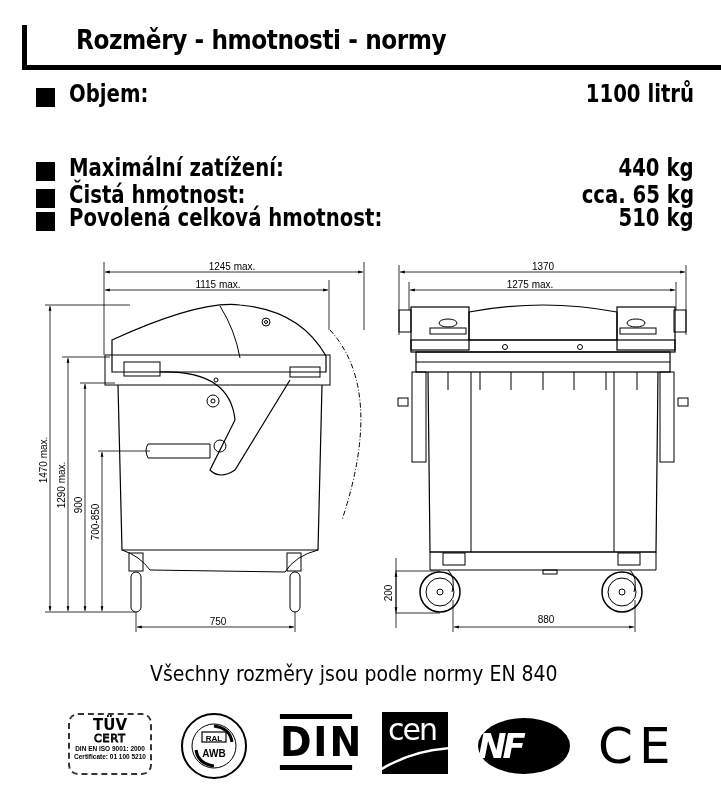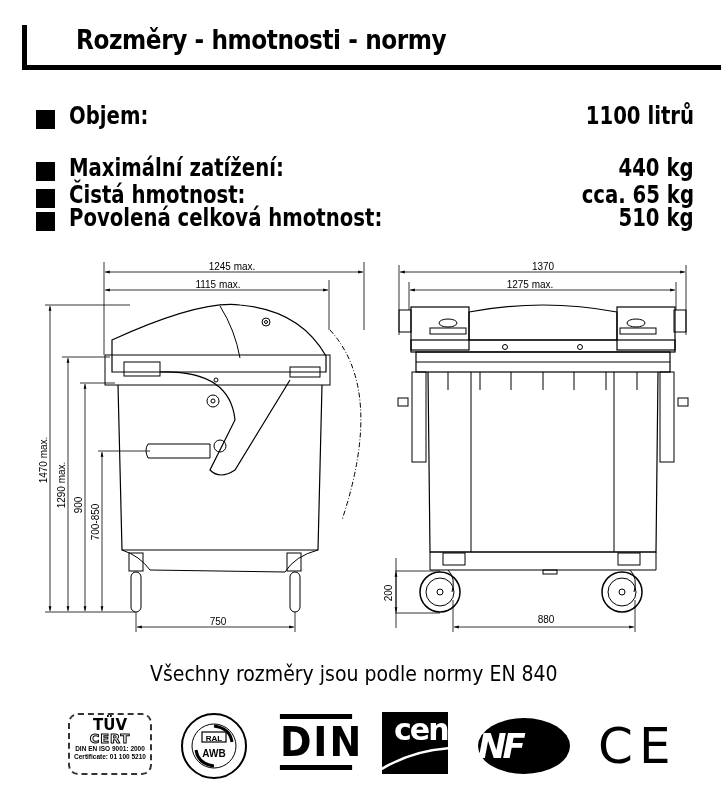--- a/index.html
+++ b/index.html
@@ -9,36 +9,36 @@
     .spec { position: absolute; left: 36px; width: 658px; height: 30px; }
     .spec .bullet { position: absolute; left: 0; top: 8px; width: 19px; height: 19px; background: #000; }
     .spec .label { position: absolute; left: 33px; top: 0; font-family: "DejaVu Sans", sans-serif; font-weight: bold; font-size: 24px; transform: scaleX(0.82); transform-origin: left top; white-space: nowrap; }
     .spec .value { position: absolute; right: 0; top: 0; font-family: "DejaVu Sans", sans-serif; font-weight: bold; font-size: 24px; transform: scaleX(0.82); transform-origin: right top; white-space: nowrap; }
     svg.drawing { position: absolute; left: 0; top: 250px; }
     .dim { font-family: "Liberation Sans", sans-serif; font-size: 10px; fill: #000; }
     .note { position: absolute; left: 150px; top: 662px; font-family: "DejaVu Sans", sans-serif; font-size: 21px; transform: scaleX(0.9); transform-origin: left top; white-space: nowrap; }
     .logo { position: absolute; }
     .tuv { left: 68px; top: 713px; width: 84px; height: 62px; border: 2px dashed #333; border-radius: 10px; box-sizing: border-box; text-align: center; }
     .tuv .tuv-t { font-family: "DejaVu Sans", sans-serif; font-weight: bold; font-size: 15px; line-height: 15px; margin-top: 3px; }
-    .tuv .tuv-c { font-family: "DejaVu Sans", sans-serif; font-weight: bold; font-size: 13px; line-height: 12px; color: #fff; -webkit-text-stroke: 1px #000; letter-spacing: 1px; }
+    .tuv .tuv-c { font-family: "DejaVu Sans", sans-serif; font-weight: normal; font-size: 11px; line-height: 12px; color: #fff; -webkit-text-stroke: 1px #000; letter-spacing: 1px; }
     .tuv .tuv-s { font-family: "Liberation Sans", sans-serif; font-weight: bold; font-size: 6.5px; line-height: 8px; }
     .ral { left: 180px; top: 712px; width: 68px; height: 68px; }
     .din { left: 278px; top: 714px; width: 76px; height: 56px; border-top: 5px solid #000; border-bottom: 5px solid #000; box-sizing: border-box; font-family: "DejaVu Sans", sans-serif; font-weight: bold; font-size: 40px; line-height: 46px; text-align: center; letter-spacing: 2px; transform: scaleX(0.95); }
     .cen { left: 382px; top: 712px; width: 66px; height: 62px; background: #000; overflow: hidden; }
-    .cen span { position: absolute; left: 12px; top: 0px; color: #fff; font-family: "DejaVu Sans", sans-serif; font-weight: bold; font-size: 30px; letter-spacing: -2px; }
+    .cen span { position: absolute; left: 6px; top: 0px; color: #fff; font-family: "DejaVu Sans", sans-serif; font-weight: normal; font-size: 30px; letter-spacing: -2px; }
     .nf { left: 478px; top: 718px; width: 92px; height: 56px; background: #000; border-radius: 50%; color: #fff; text-align: left; font-family: "DejaVu Sans", sans-serif; font-weight: bold; font-size: 34px; line-height: 56px; letter-spacing: -4px; font-style: italic; }
     .ce { left: 598px; top: 716px; font-family: "DejaVu Sans", sans-serif; font-size: 50px; line-height: 60px; letter-spacing: 6px; }
   </style>
 </head>
 <body>
 
 <div class="title-bar"></div>
 <div class="title">Rozměry - hmotnosti - normy</div>
 
-<div class="spec" style="top:102px;">
+<div class="spec" style="top:80px;">
   <div class="bullet"></div>
   <div class="label">Objem:</div>
   <div class="value">1100 litrů</div>
 </div>
 <div class="spec" style="top:133px;margin-top:48px;">
   <div class="bullet"></div>
   <div class="label">Čistá hmotnost:</div>
   <div class="value">cca. 65 kg</div>
 </div>
 <div class="spec" style="top:154px;">

